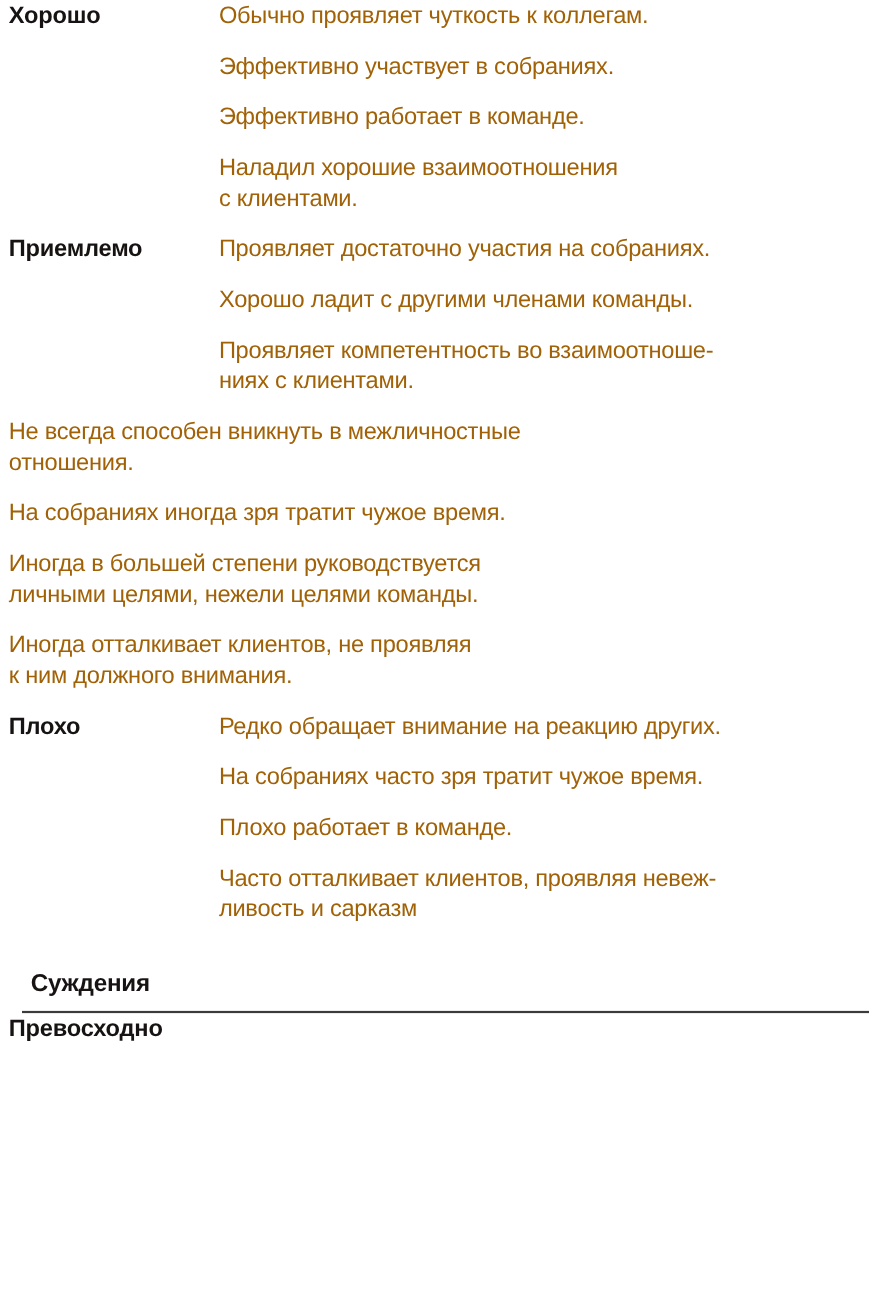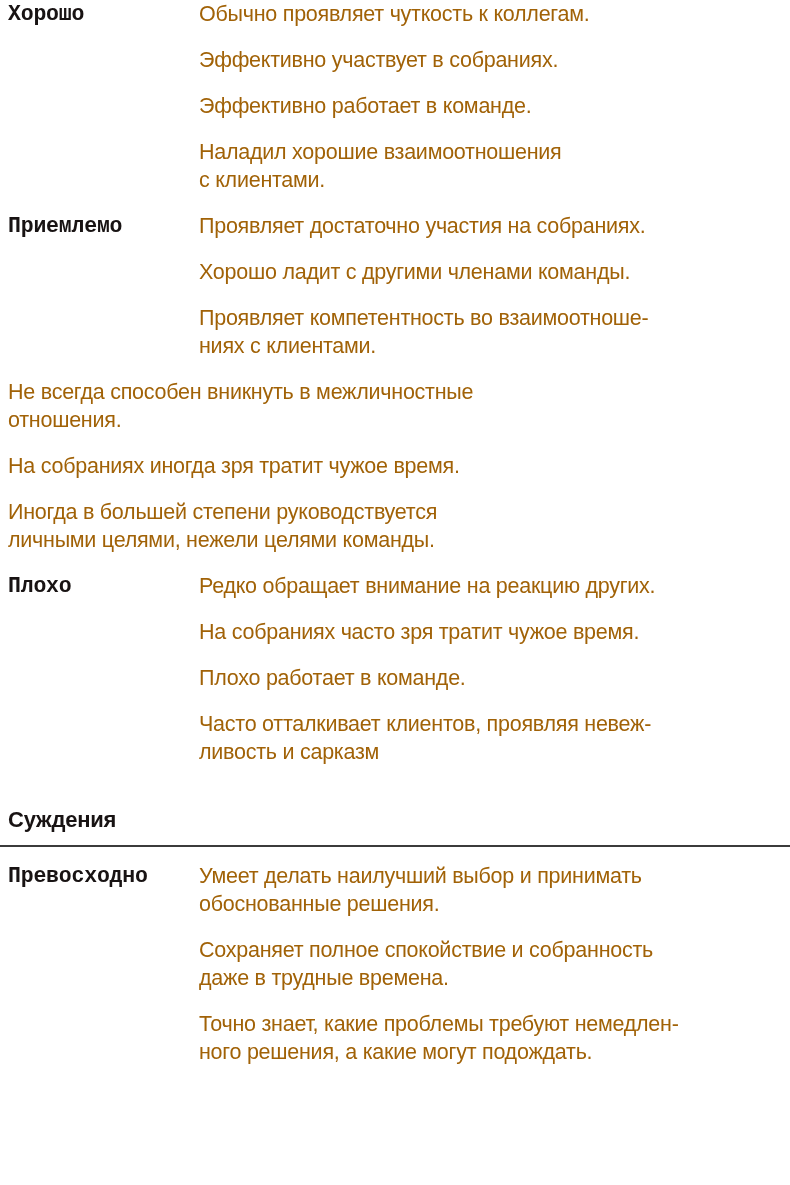--- a/index.html
+++ b/index.html
@@ -44,21 +44,20 @@
     flex: 0 0 191px;
     width: 191px;
     box-sizing: border-box;
     font-weight: bold;
     font-size: 21.5px;
     line-height: 28px;
     letter-spacing: -0.2px;
     color: #181313;
     padding-right: 6px;
     white-space: pre-line;
-    font-family: Liberation Mono, monospace;
   }
 
   .behaviors {
     flex: 1 1 auto;
     min-width: 0;
   }
 
   .behavior-item {
     font-size: 21.5px;
     line-height: 28px;
@@ -70,38 +69,39 @@
   .behavior-item:last-child { margin-bottom: 0; }
 
   
   .rating-row + .rating-row { margin-top: 18px; justify-content: flex-end; }
 
   
   .section-heading-wrap {
     padding-left: 8px;
     padding-right: 8px;
     margin-top: 40px;
+    margin-left: 20px;
   }
   .section-heading {
     font-weight: bold;
     font-size: 22px;
     line-height: 28px;
     letter-spacing: -0.2px;
     color: #181313;
     margin: 0 0 11px 0;
   }
   .section-rule {
     height: 2px;
     background: #3b3b3b;
     width: 790px;
     margin-left: -8px;
     margin-right: -8px;
   }
 
-  .section-body { margin-top: 15px; }
+  .section-body { }
 </style>
 </head>
 <body>
 
 <div class="page">
 
   <div class="rating-block">
 
     <div class="rating-row">
       <div class="level-label">Хорошо</div>
@@ -124,20 +124,22 @@
       </div>
     </div>
 
     <div class="rating-row">
       <div class="behaviors">
         <p class="behavior-item">Не всегда способен вникнуть в межличностные
 отношения.</p>
         <p class="behavior-item">На собраниях иногда зря тратит чужое время.</p>
         <p class="behavior-item">Иногда в большей степени руководствуется
 личными целями, нежели целями команды.</p>
+        <p class="behavior-item">Иногда отталкивает клиентов, не проявляя
+к ним должного внимания.</p>
       </div>
     </div>
 
     <div class="rating-row">
       <div class="level-label">Плохо</div>
       <div class="behaviors">
         <p class="behavior-item">Редко обращает внимание на реакцию других.</p>
         <p class="behavior-item">На собраниях часто зря тратит чужое время.</p>
         <p class="behavior-item">Плохо работает в команде.</p>
         <p class="behavior-item">Часто отталкивает клиентов, проявляя невеж-
@@ -148,25 +150,16 @@
   </div>
 
   <div class="section-heading-wrap">
     <h2 class="section-heading">Суждения</h2>
     <div class="section-rule"></div>
   </div>
 
   <div class="rating-block section-body">
     <div class="rating-row">
       <div class="level-label">Превосходно</div>
-      <div class="behaviors">
-        <p class="behavior-item">Умеет делать наилучший выбор и принимать
-обоснованные решения.</p>
-        <p class="behavior-item">Сохраняет полное спокойствие и собранность
-даже в трудные времена.</p>
-        <p class="behavior-item">Точно знает, какие проблемы требуют немедлен-
-ного решения, а какие могут подождать.</p>
-
-      </div>
     </div>
   </div>
 
 </div>
 
 </body></html>

